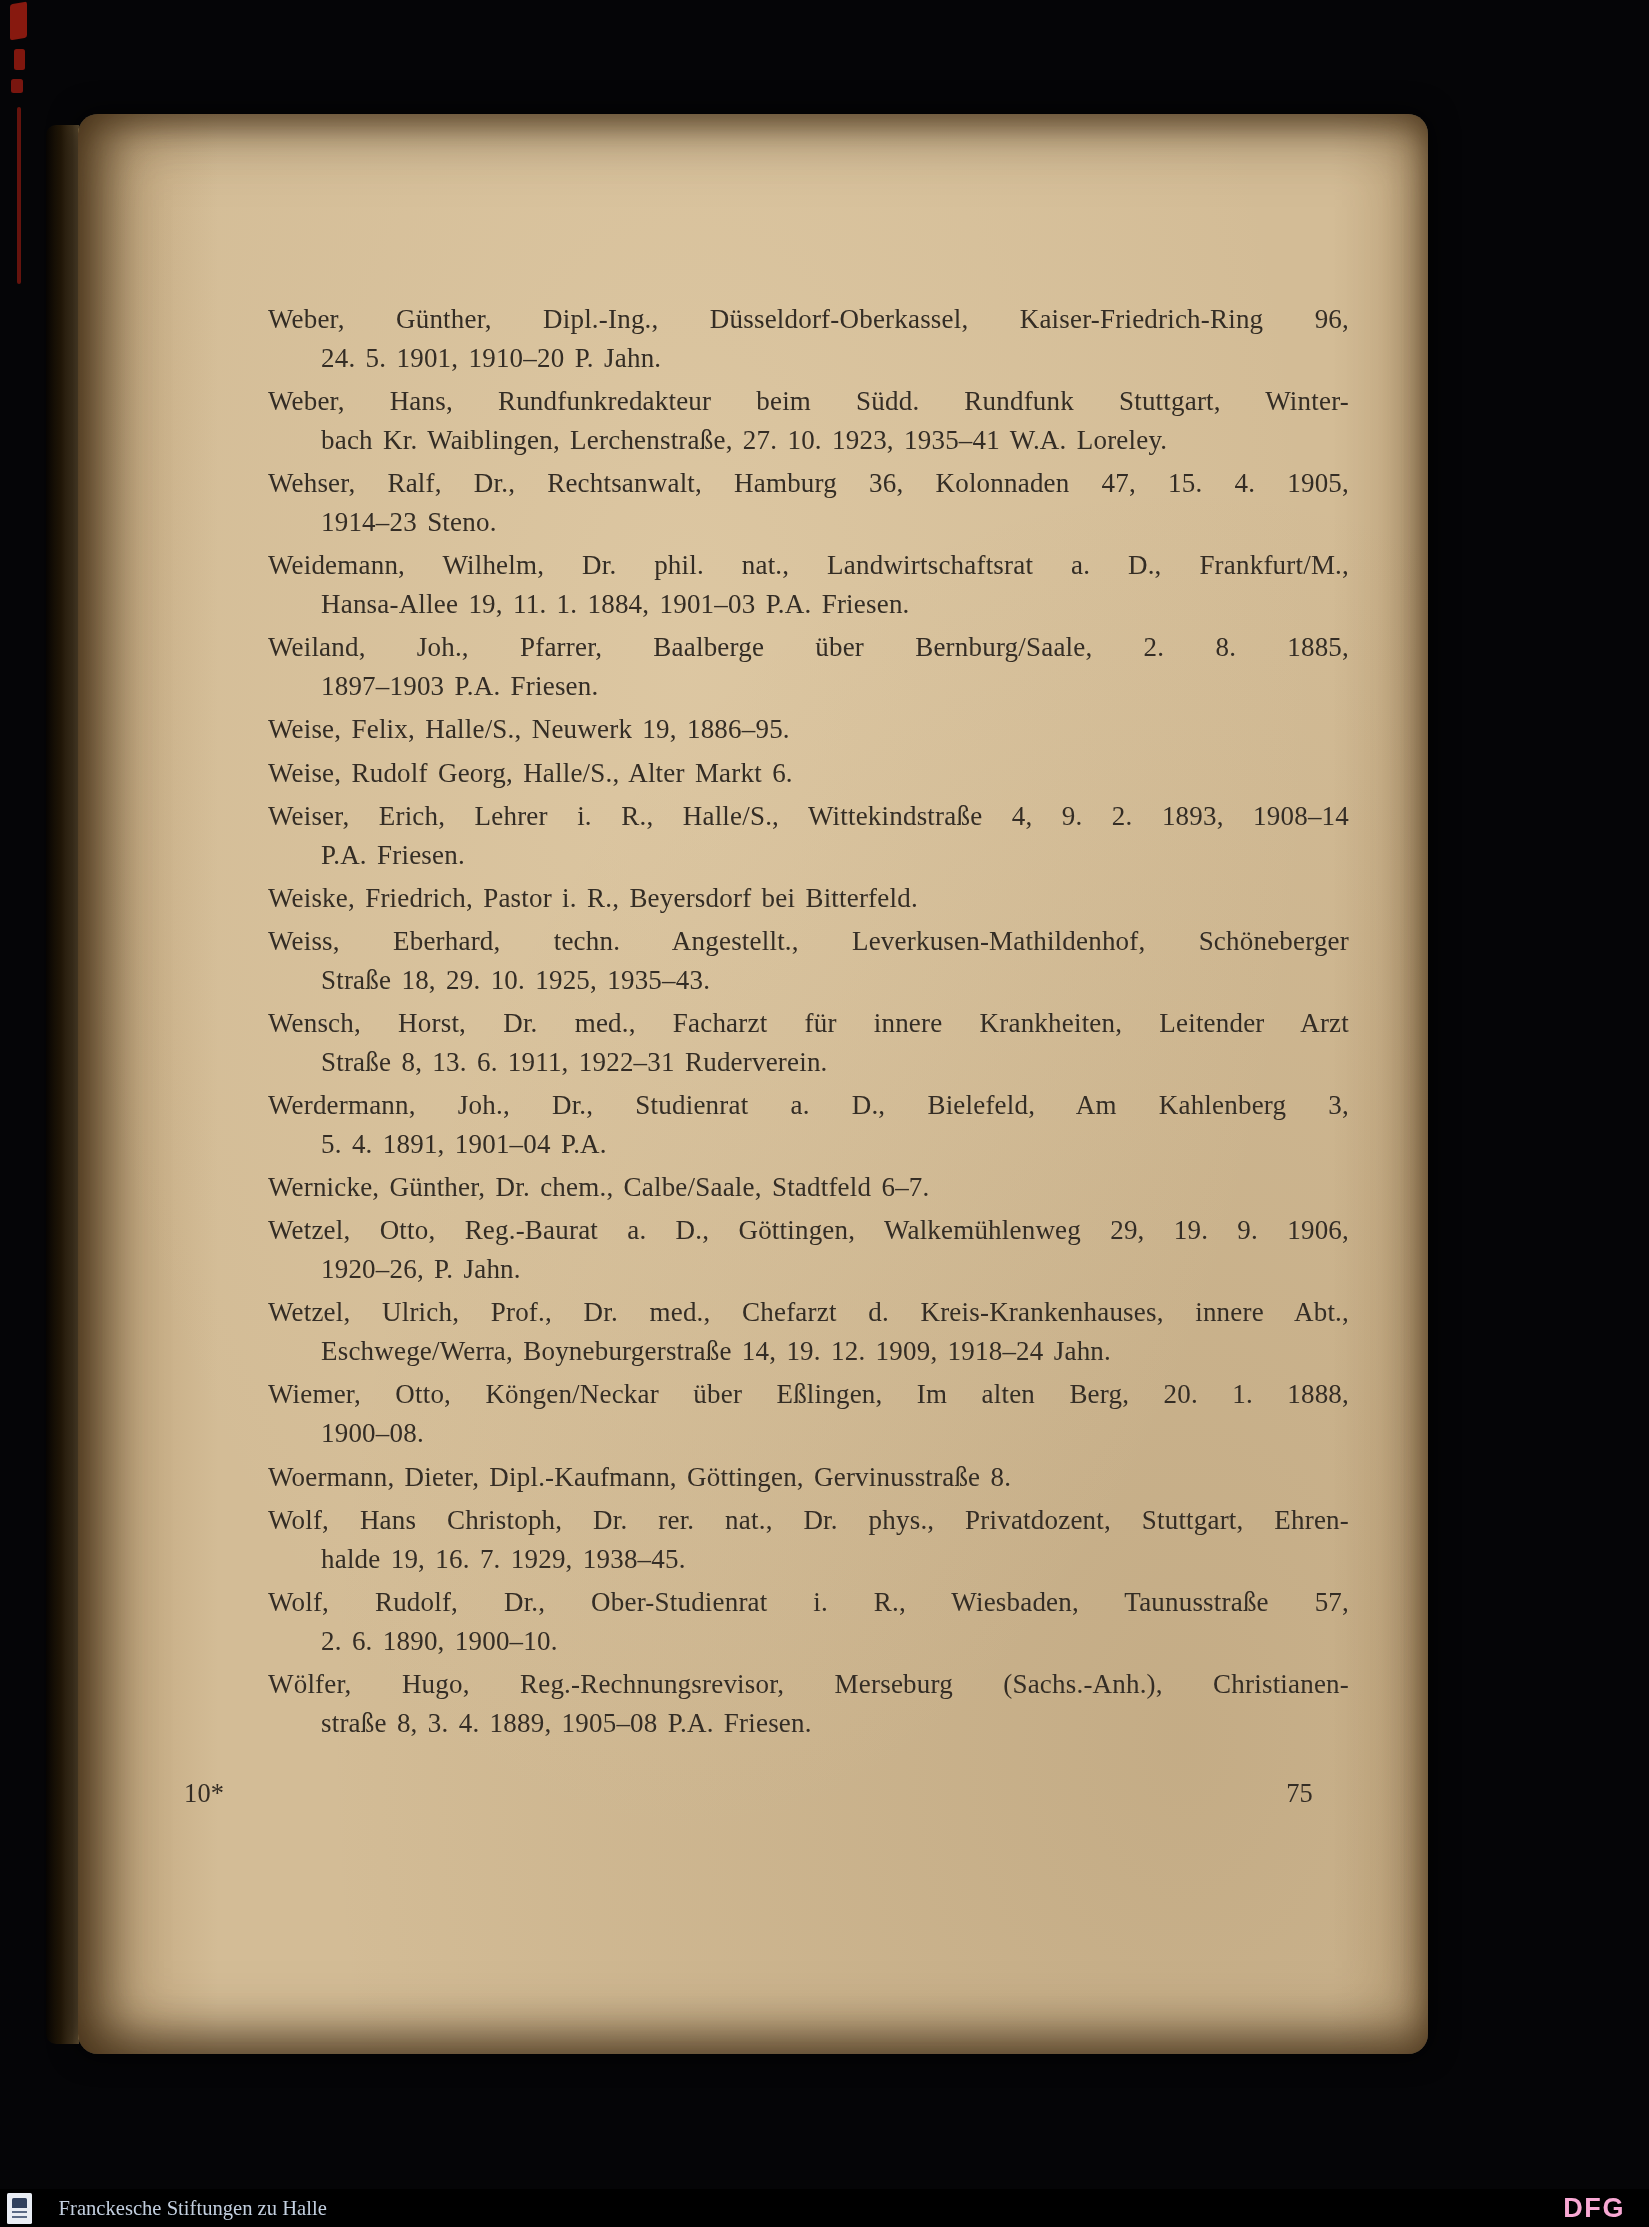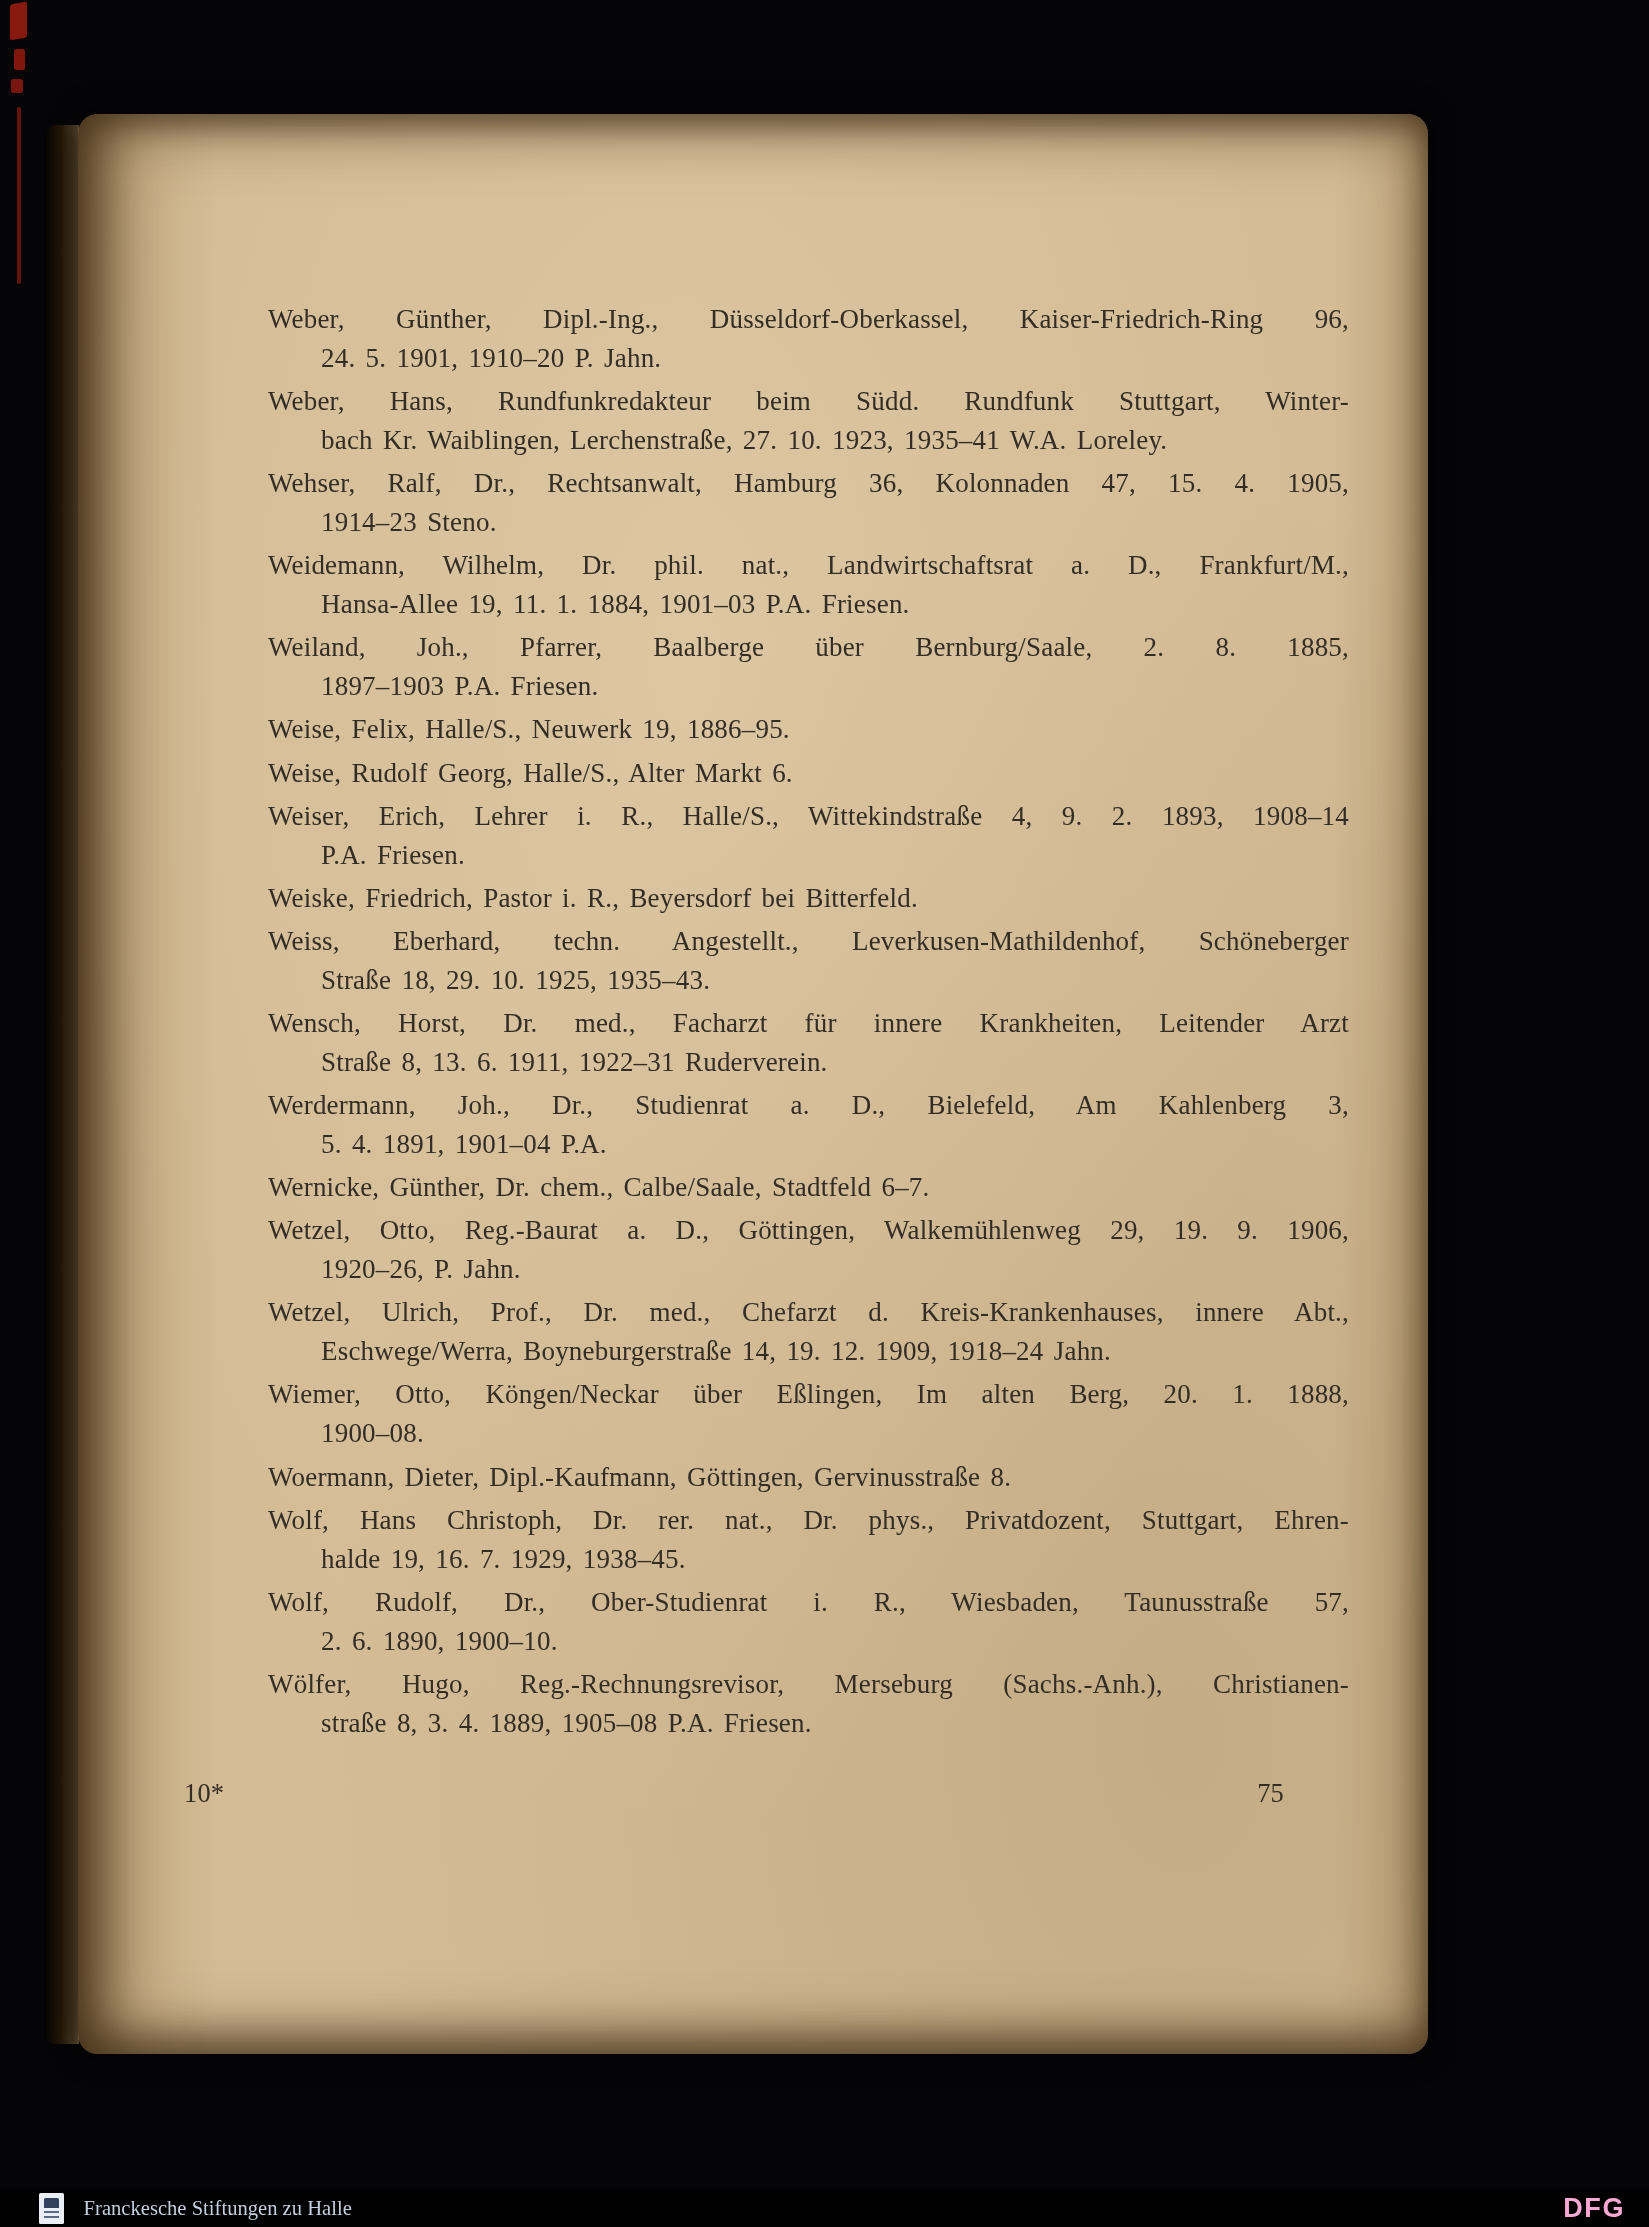--- a/index.html
+++ b/index.html
@@ -44,29 +44,29 @@
   }
   .entry { margin-bottom: 4.1px; }
   .line { white-space: nowrap; text-align: left; }
   .line.just { white-space: normal; text-align: justify; text-align-last: justify; }
   .line.cont { padding-left: 53px; }
   .footer-row {
     display: flex; justify-content: space-between; align-items: baseline;
     margin-top: 31px; font-size: 26.4px;
   }
   .footnote { position: relative; left: -84px; }
-  .page-number { margin-right: 65px; }
+  .page-number { margin-right: 36px; }
   
   .bottombar {
     position: absolute; left: 0; bottom: 0; width: 100%; height: 38px;
     background: #000;
     display: flex; align-items: center; justify-content: space-between;
     padding: 0 25px 0 6.6px;
   }
-  .brand { display: flex; align-items: center; gap: 20px; margin-left: 32px; }
+  .brand { display: flex; align-items: center; gap: 27px; }
   .brand-logo {
     width: 25px; height: 31px; background: #e9edf4; border-radius: 1.6px;
     position: relative; flex: 0 0 auto;
   }
   .brand-logo::before {
     content: ""; position: absolute; left: 5px; top: 5px; width: 15px; height: 10px;
     background: #31415e; border-radius: 1.6px 1.6px 0 0;
   }
   .brand-logo::after {
     content: ""; position: absolute; left: 5px; top: 18px; width: 15px; height: 2.5px;

